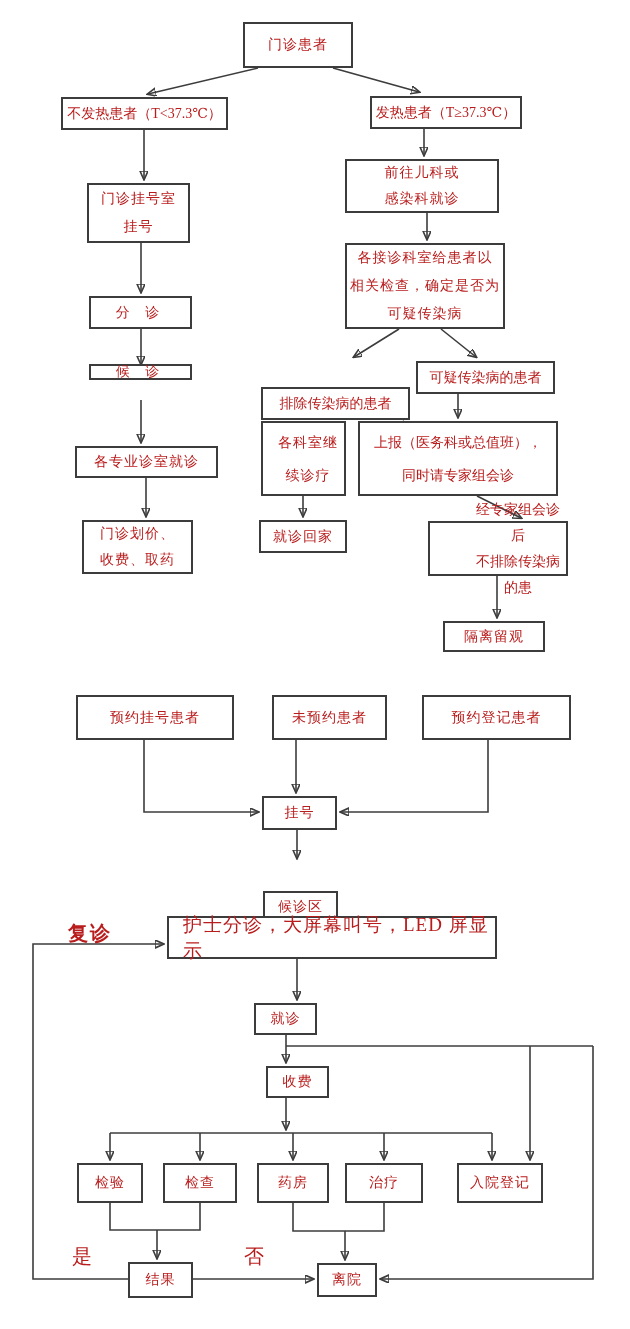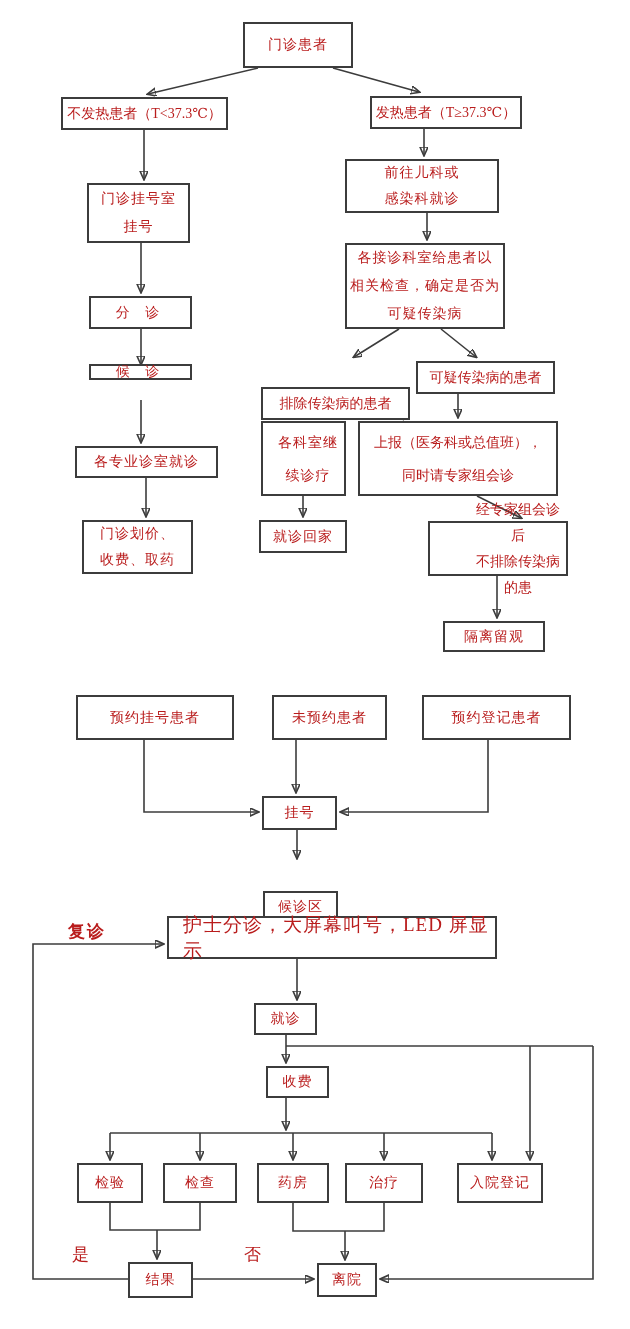--- a/index.html
+++ b/index.html
@@ -27,21 +27,21 @@
     line-height:26px;
     white-space:pre-line;
     letter-spacing:1px;
     box-sizing:border-box;
   }
   .lh28{line-height:28px;}
   .lh33{line-height:33px;}
   .left-align{justify-content:flex-start;text-align:left;padding-left:14px;font-size:19px;}
   .floating{
     position:absolute;
-    font-size:17px;
+    font-size:20px;
     letter-spacing:2px;
     white-space:nowrap;
     background:transparent;
   }
   .bold{font-weight:bold;}
 
   
   #n-outpatient{left:243px;top:22px;width:110px;height:46px;}
   #n-nonfever{left:61px;top:97px;width:167px;height:33px;letter-spacing:0;}
   #n-fever{left:345px;top:96px;width:152px;height:33px;letter-spacing:0;margin-left:25px;}

